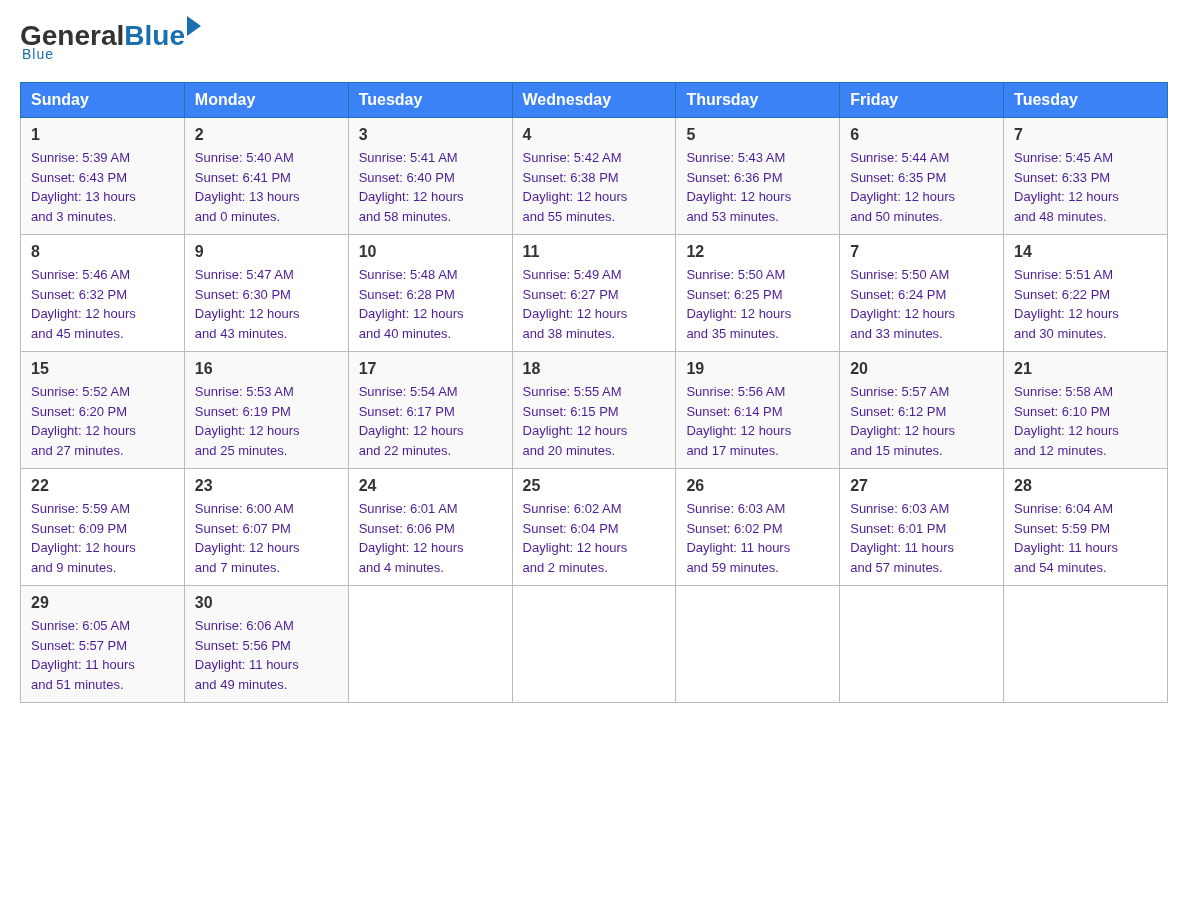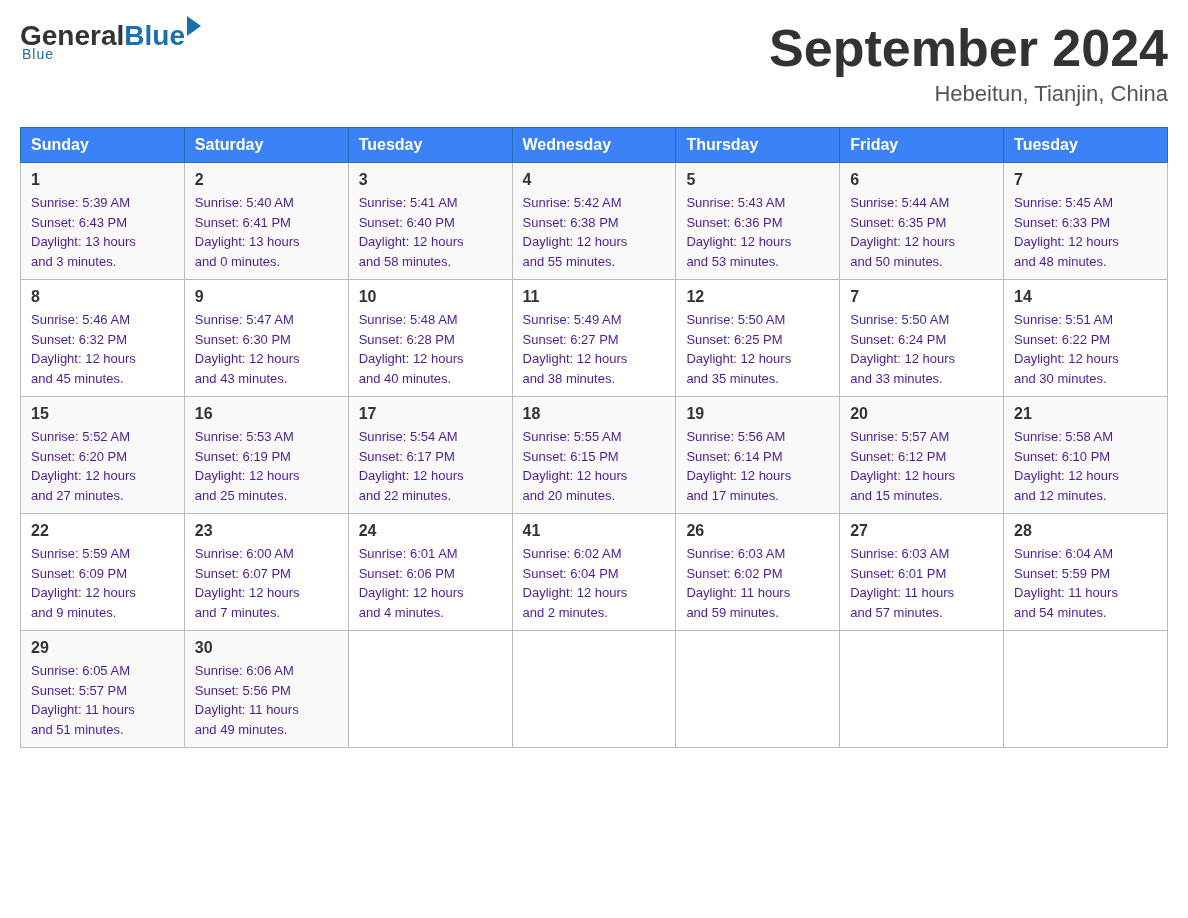--- a/index.html
+++ b/index.html
@@ -112,32 +112,28 @@
 
 <div class="header">
   <div class="logo">
     <div class="logo-text">
       <span class="logo-general">General</span>
       <span class="logo-blue">Blue</span>
       <div class="logo-arrow"></div>
     </div>
     <div class="logo-underline">Blue</div>
   </div>
-  <div class="title-block">
-    <div class="calendar-title">September 2024</div>
-    <div class="calendar-subtitle">Hebeitun, Tianjin, China</div>
-  </div>
 </div>
 
 <table class="calendar">
   <thead>
     <tr>
 
     <th>Sunday</th>
-        <th>Saturday</th>
+        <th>Monday</th>
         <th>Tuesday</th>
         <th>Wednesday</th>
         <th>Thursday</th>
         <th>Friday</th>
         <th>Tuesday</th>
       </tr>
   </thead>
   <tbody id="calendar-body">
   <tr>
         <td>
@@ -236,21 +232,21 @@
       </td>
         <td>
         <span class="day-number">23</span>
         <span class="day-info">Sunrise: 6:00 AM<br>Sunset: 6:07 PM<br>Daylight: 12 hours<br>and 7 minutes.</span>
       </td>
         <td>
         <span class="day-number">24</span>
         <span class="day-info">Sunrise: 6:01 AM<br>Sunset: 6:06 PM<br>Daylight: 12 hours<br>and 4 minutes.</span>
       </td>
         <td>
-        <span class="day-number">41</span>
+        <span class="day-number">25</span>
         <span class="day-info">Sunrise: 6:02 AM<br>Sunset: 6:04 PM<br>Daylight: 12 hours<br>and 2 minutes.</span>
       </td>
         <td>
         <span class="day-number">26</span>
         <span class="day-info">Sunrise: 6:03 AM<br>Sunset: 6:02 PM<br>Daylight: 11 hours<br>and 59 minutes.</span>
       </td>
         <td>
         <span class="day-number">27</span>
         <span class="day-info">Sunrise: 6:03 AM<br>Sunset: 6:01 PM<br>Daylight: 11 hours<br>and 57 minutes.</span>
       </td>

